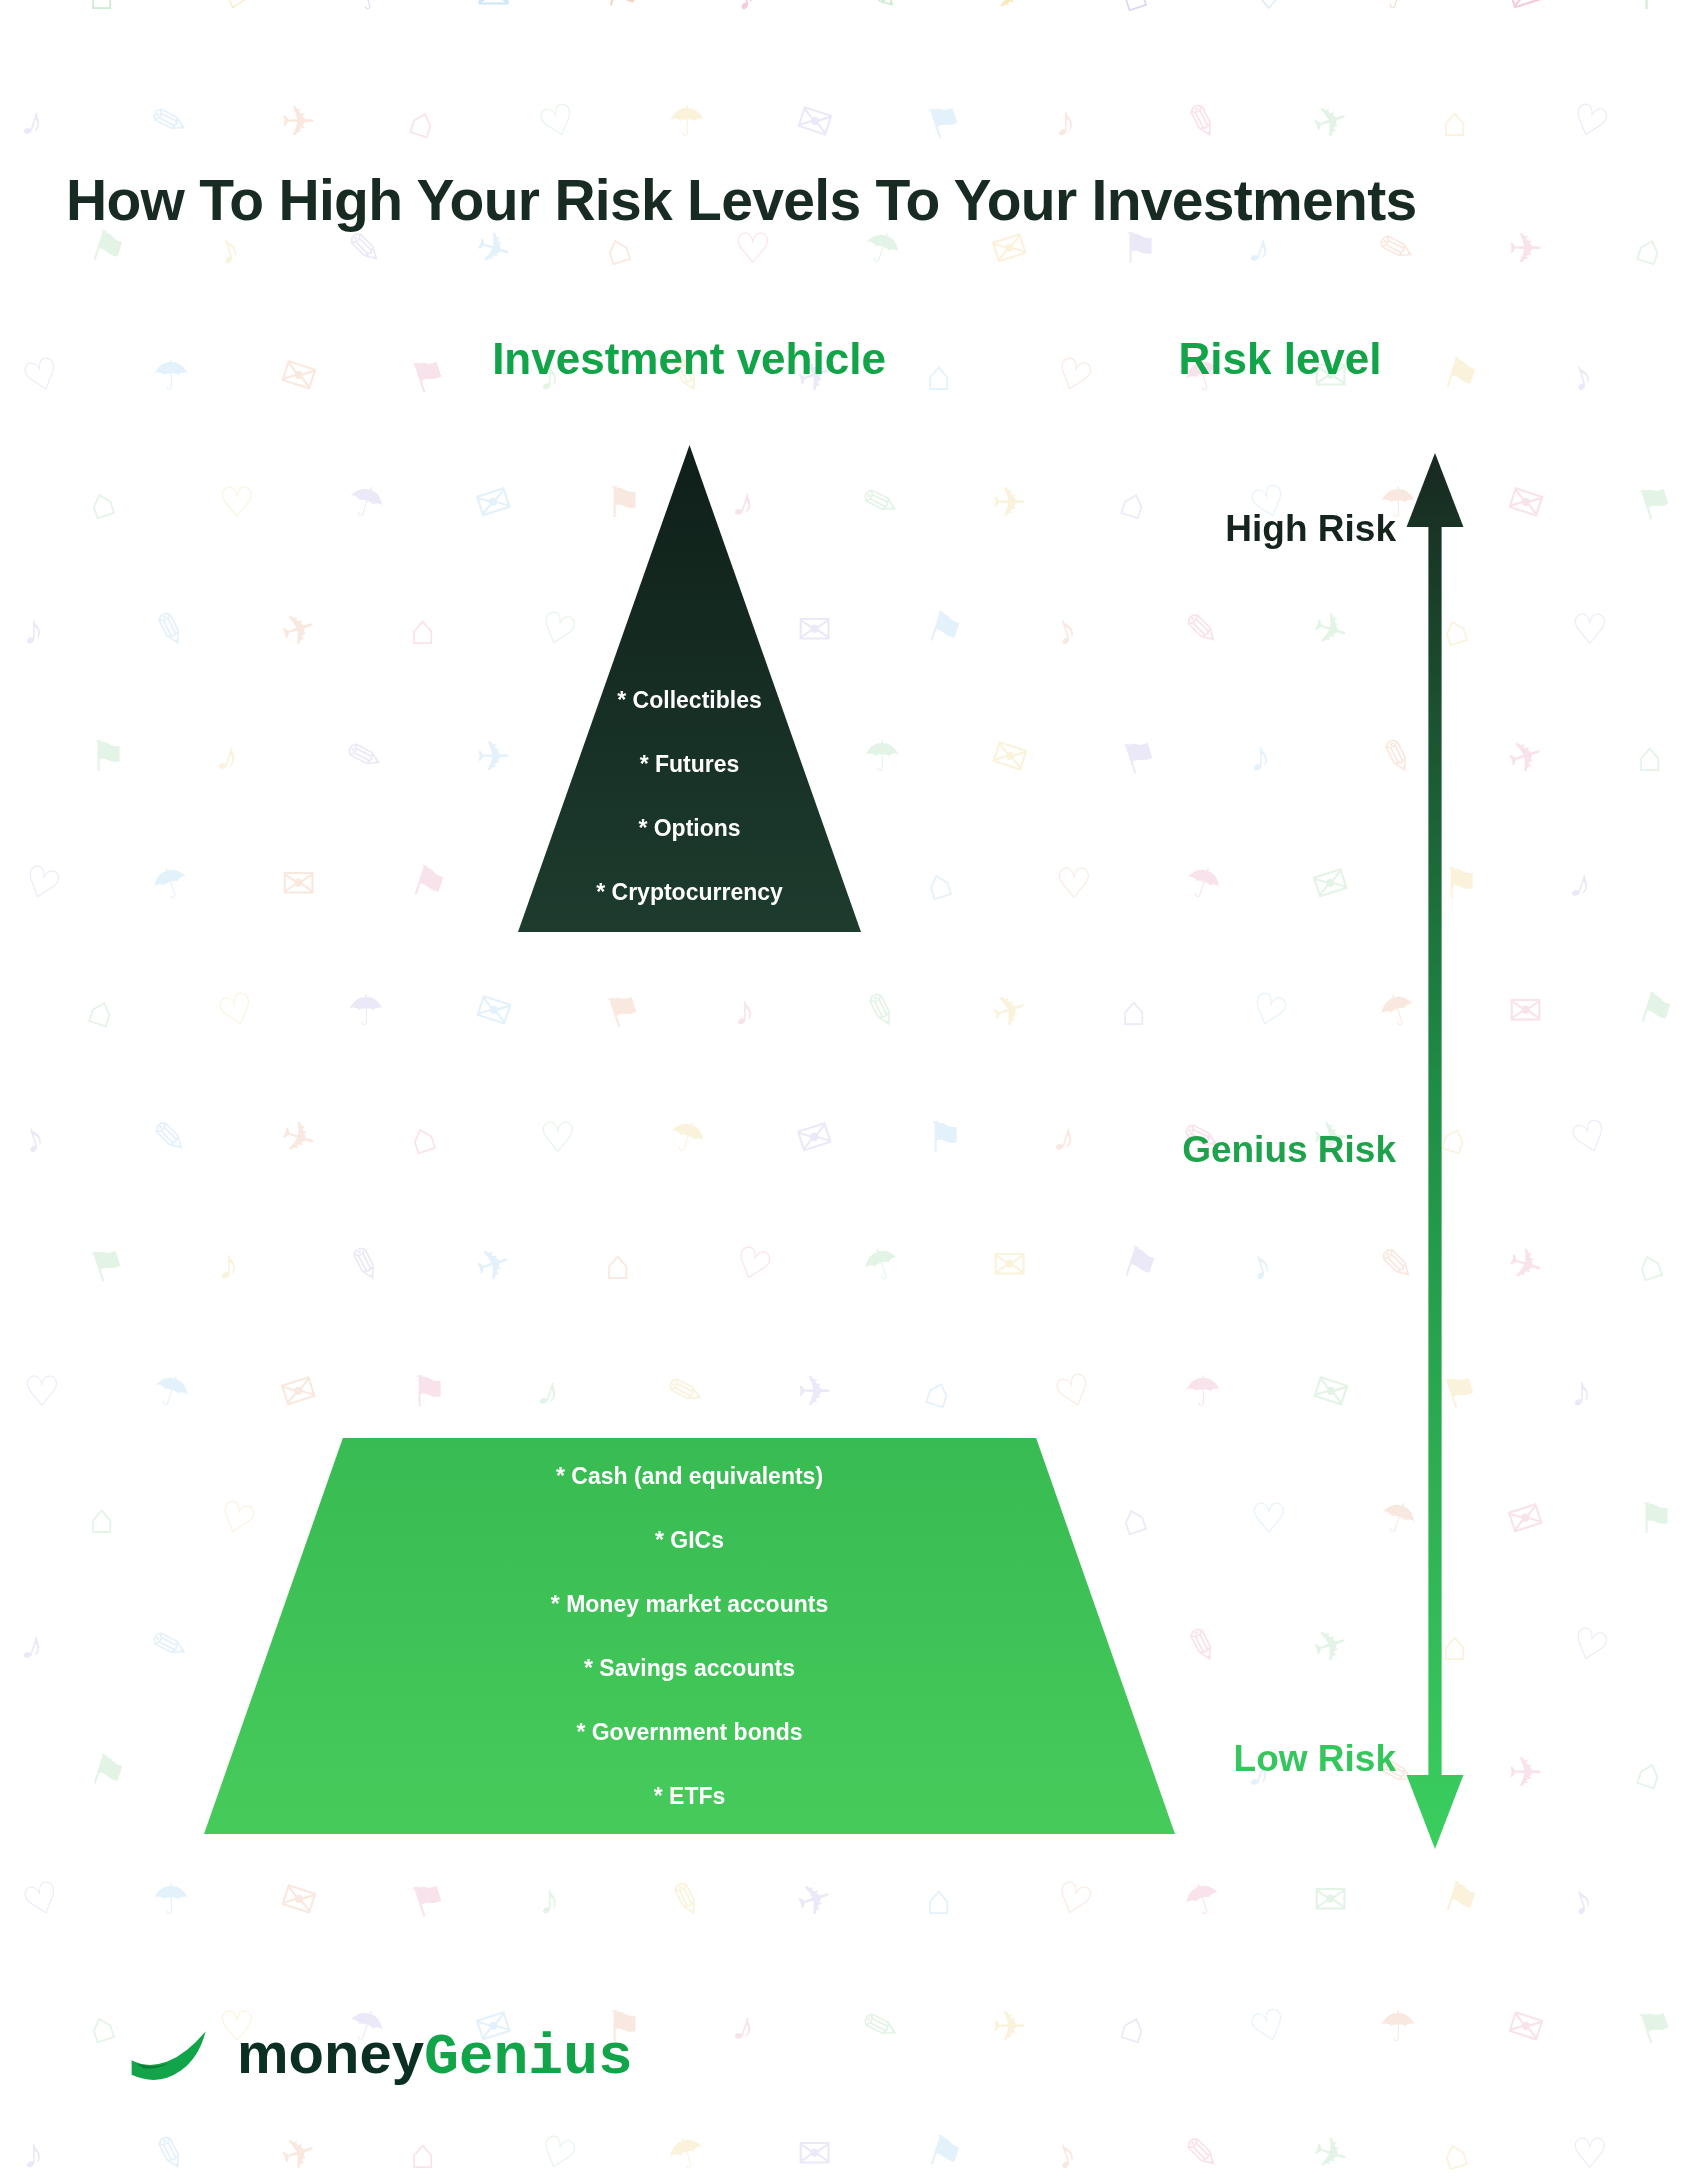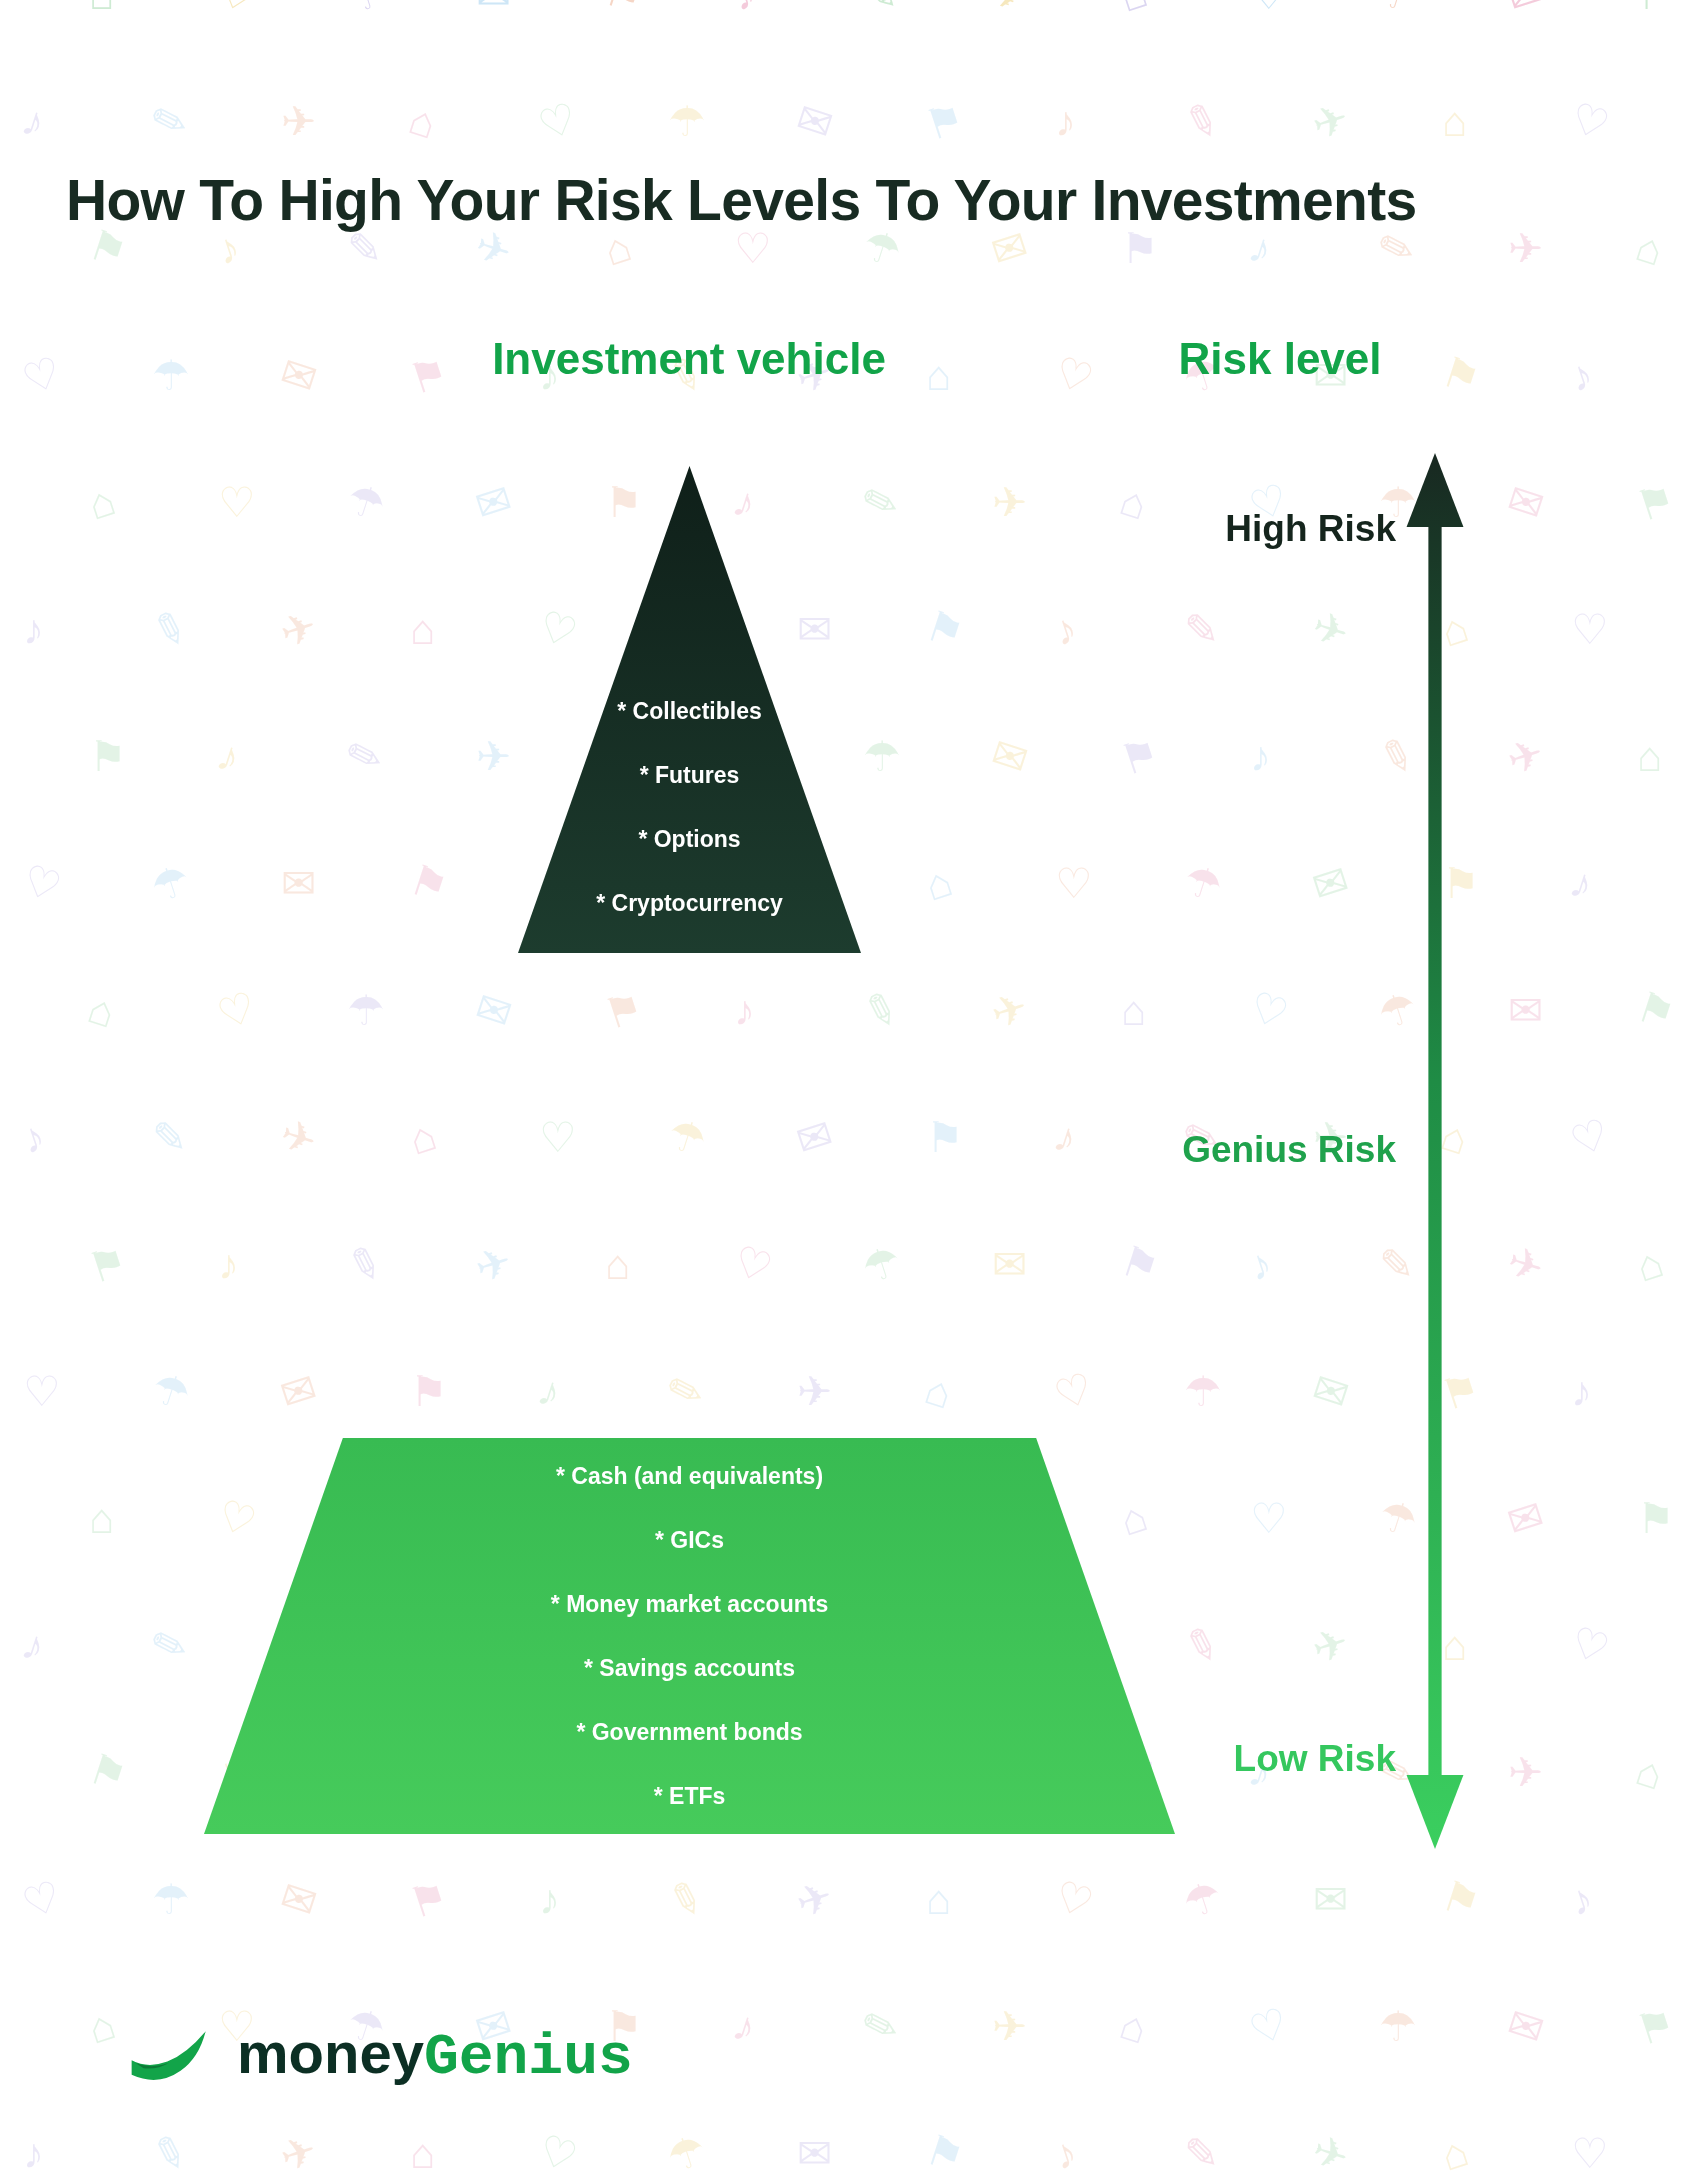--- a/index.html
+++ b/index.html
@@ -32,22 +32,22 @@
   
   .tier {
     position:absolute; display:flex; flex-direction:column;
     align-items:center; gap:41px;
   }
   .tier-item {
     font-size:23px; font-weight:bold; color:#ffffff;
     line-height:1; text-align:center; white-space:nowrap;
   }
   .tier.tier1 {
-    left:518px; top:466px; width:343px; height:487px;
-    justify-content:flex-end; padding-bottom:38px;
+    left:518px; top:445px; width:343px; height:487px;
+    justify-content:flex-end; padding-bottom:28px;
     background:linear-gradient(180deg, var(--tier1-top,#0f1f19) 0%, var(--tier1-bottom,#1d3c2e) 100%);
     clip-path:polygon(50% 0%, 100% 100%, 0% 100%);
   }
   .tier.tier2 {
     left:353px; top:965px; width:672px; height:444px;
     justify-content:center;
     background:linear-gradient(180deg, var(--tier2-top,#1b5e35) 0%, var(--tier2-bottom,#30b054) 100%);
     clip-path:polygon(23.3% 0%, 76.7% 0%, 100% 100%, 0% 100%);
   }
   .tier.tier3 {

